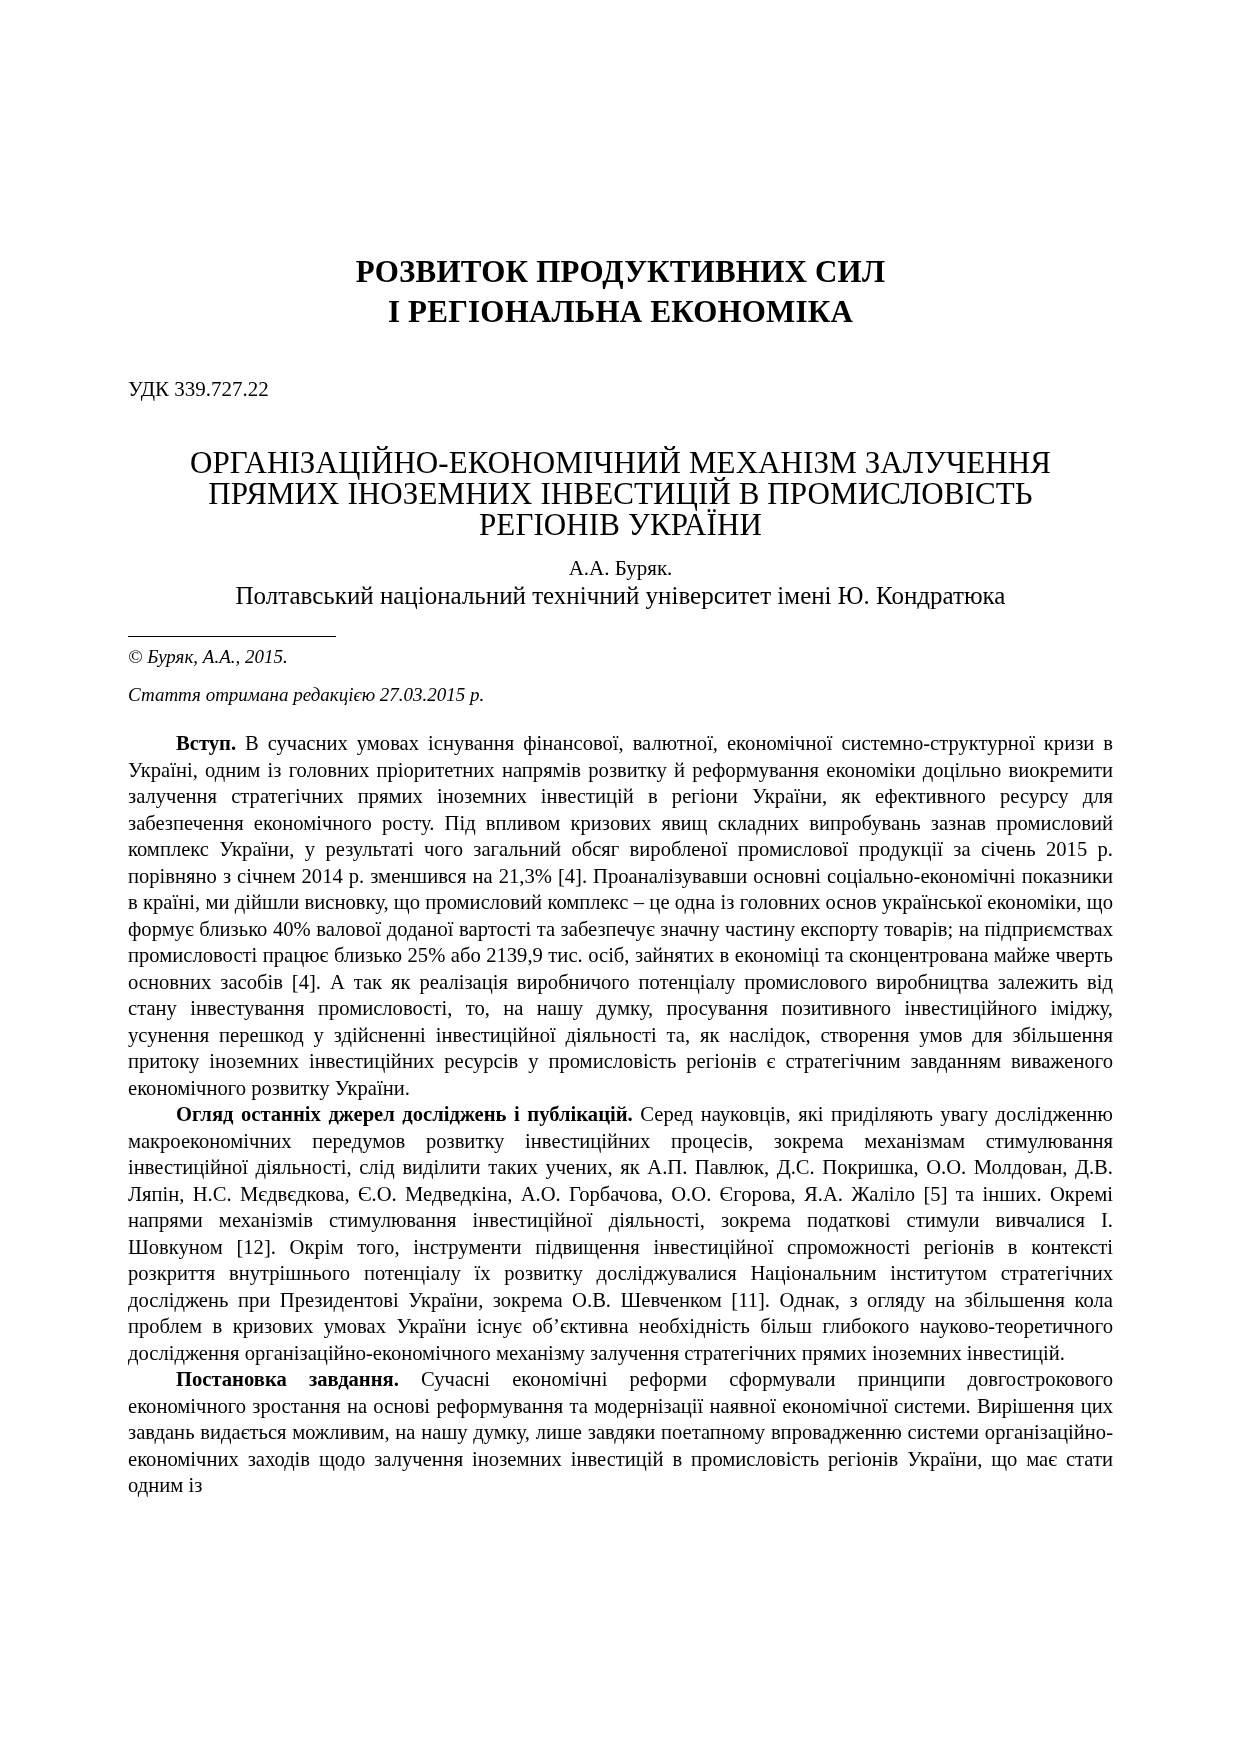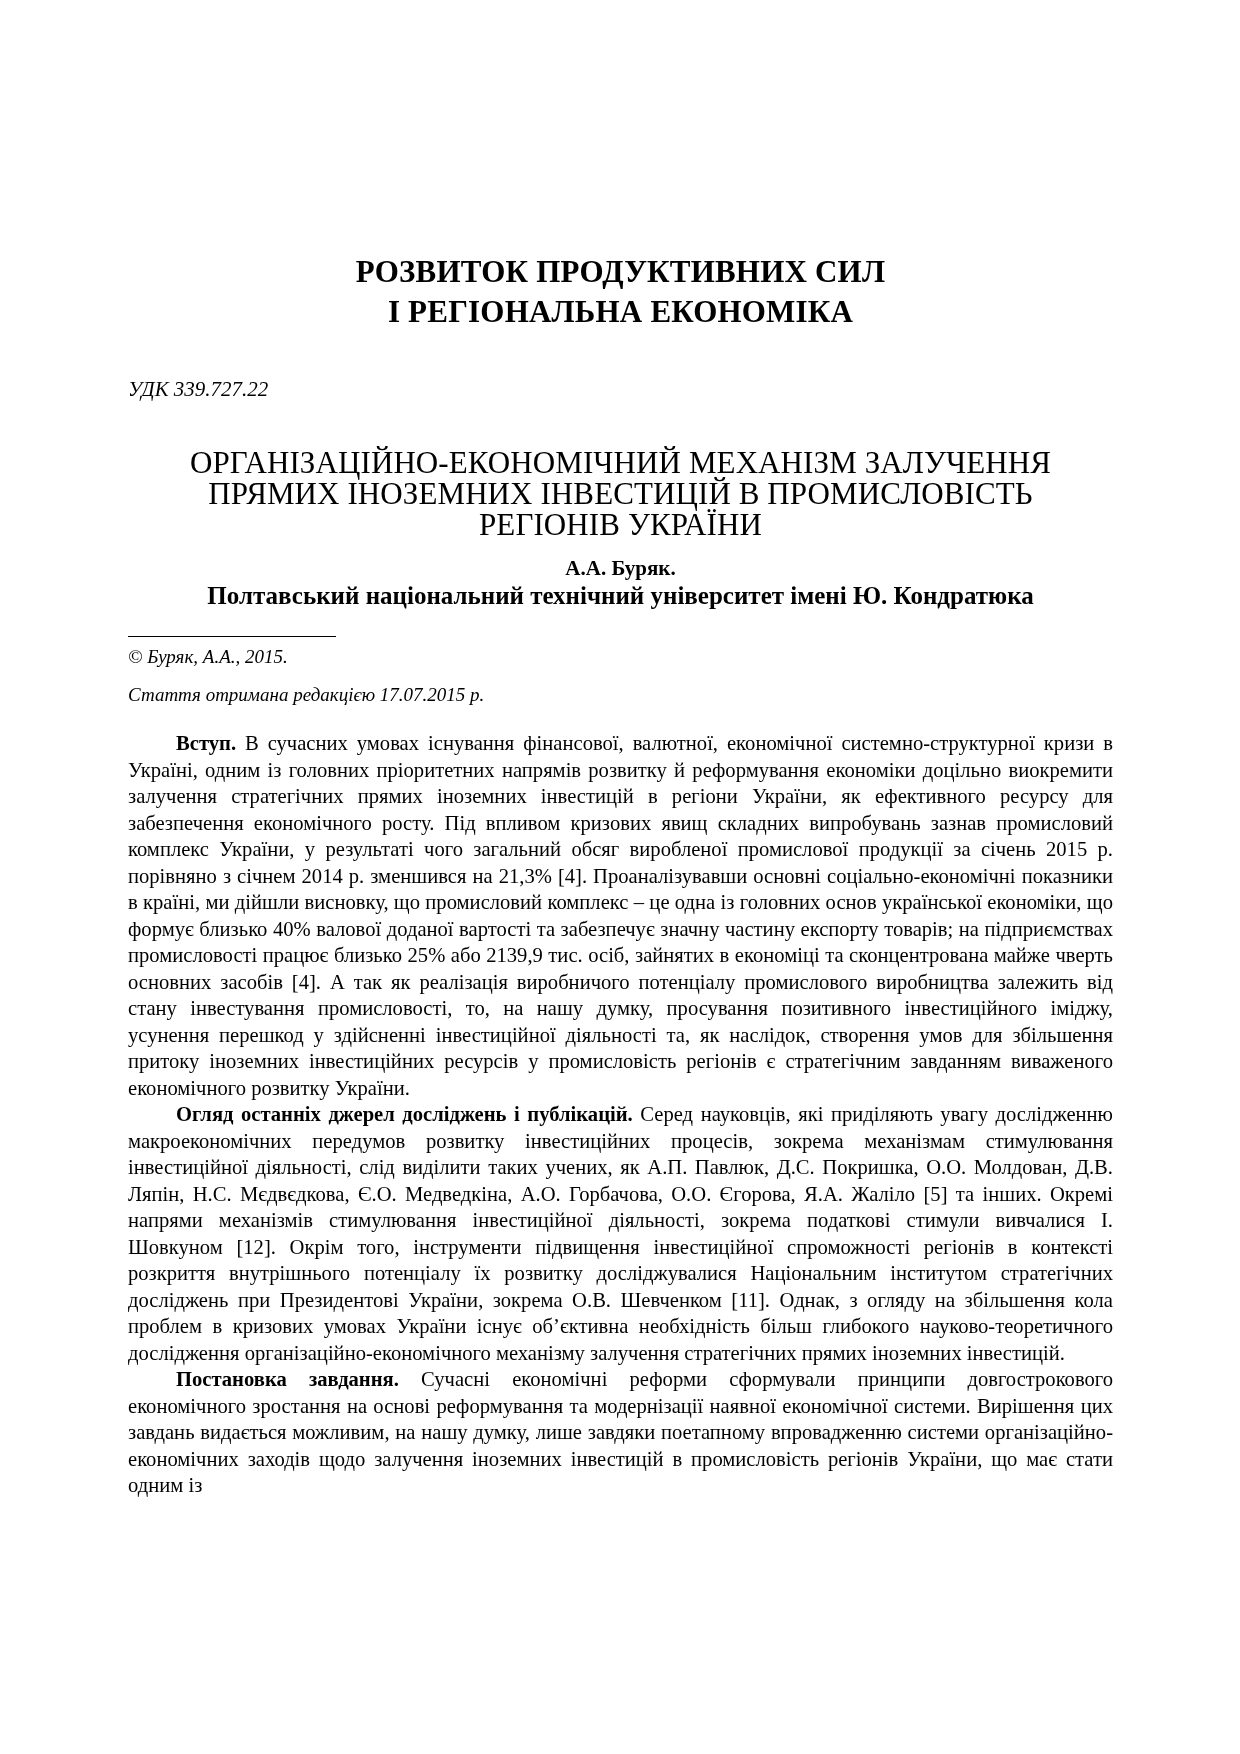--- a/index.html
+++ b/index.html
@@ -40,21 +40,20 @@
   }
   .section-head .line { display: block; white-space: pre; }
 
   
   .udk {
     position: absolute;
     left: 128px;
     top: 376px;
     font-size: 21px;
     line-height: 26px;
-    font-style: italic;
   }
 
   
   .article-title {
     position: absolute;
     left: 128px;
     top: 447px;
     width: 985px;
     text-align: center;
     font-weight: normal;
@@ -64,21 +63,21 @@
   }
   .article-title .line { display: block; white-space: pre; }
 
   
   .author-block {
     position: absolute;
     left: 128px;
     top: 554px;
     width: 985px;
     text-align: center;
-    font-weight: bold;
+    font-weight: normal;
     font-size: 21px;
     line-height: 28px;
   }
   .author-block .affiliation { font-size: 25px; }
   .author-block .line { display: block; white-space: pre; }
 
   
   .copyright-rule {
     position: absolute;
     left: 128px;
@@ -196,21 +195,21 @@
     <span class="line">РЕГІОНІВ УКРАЇНИ</span>
   </div>
 
   <div class="author-block">
     <span class="line">А.А. Буряк.</span>
     <span class="line affiliation">Полтавський національний технічний університет імені Ю. Кондратюка</span>
   </div>
 
   <div class="copyright-rule"></div>
   <div class="copyright">© Буряк, А.А., 2015.</div>
-  <div class="received">Стаття отримана редакцією 17.07.2015 р.</div>
+  <div class="received">Стаття отримана редакцією 27.03.2015 р.</div>
 
   <div class="body-text">
     <p><b>Вступ.</b><span> В сучасних умовах існування фінансової, валютної, економічної системно-структурної кризи в Україні, одним із головних пріоритетних напрямів розвитку й реформування економіки доцільно виокремити залучення стратегічних прямих іноземних інвестицій в регіони України, як ефективного ресурсу для забезпечення економічного росту. Під впливом кризових явищ складних випробувань зазнав промисловий комплекс України, у результаті чого загальний обсяг виробленої промислової продукції за січень 2015 р. порівняно з січнем 2014 р. зменшився на 21,3% [4]. Проаналізувавши основні соціально-економічні показники в країні, ми дійшли висновку, що промисловий комплекс – це одна із головних основ української економіки, що формує близько 40% валової доданої вартості та забезпечує значну частину експорту товарів; на підприємствах промисловості працює близько 25% або 2139,9 тис. осіб, зайнятих в економіці та сконцентрована майже чверть основних засобів [4]. А так як реалізація виробничого потенціалу промислового виробництва залежить від стану інвестування промисловості, то, на нашу думку, просування позитивного інвестиційного іміджу, усунення перешкод у здійсненні інвестиційної діяльності та, як наслідок, створення умов для збільшення притоку іноземних інвестиційних ресурсів у промисловість регіонів є стратегічним завданням виваженого економічного розвитку України.</span></p>
     <p><b>Огляд останніх джерел досліджень і публікацій.</b><span> Серед науковців, які приділяють увагу дослідженню макроекономічних передумов розвитку інвестиційних процесів, зокрема механізмам стимулювання інвестиційної діяльності, слід виділити таких учених, як А.П. Павлюк, Д.С. Покришка, О.О. Молдован, Д.В. Ляпін, Н.С. Мєдвєдкова, Є.О. Медведкіна, А.О. Горбачова, О.О. Єгорова, Я.А. Жаліло [5] та інших. Окремі напрями механізмів стимулювання інвестиційної діяльності, зокрема податкові стимули вивчалися І. Шовкуном [12]. Окрім того, інструменти підвищення інвестиційної спроможності регіонів в контексті розкриття внутрішнього потенціалу їх розвитку досліджувалися Національним інститутом стратегічних досліджень при Президентові України, зокрема О.В. Шевченком [11]. Однак, з огляду на збільшення кола проблем в кризових умовах України існує об’єктивна необхідність більш глибокого науково-теоретичного дослідження організаційно-економічного механізму залучення стратегічних прямих іноземних інвестицій.</span></p>
     <p><b>Постановка завдання.</b><span> Сучасні економічні реформи сформували принципи довгострокового економічного зростання на основі реформування та модернізації наявної економічної системи. Вирішення цих завдань видається можливим, на нашу думку, лише завдяки поетапному впровадженню системи організаційно-економічних заходів щодо залучення іноземних інвестицій в промисловість регіонів України, що має стати одним із</span></p>
   </div>
 
 
 </div>
 

